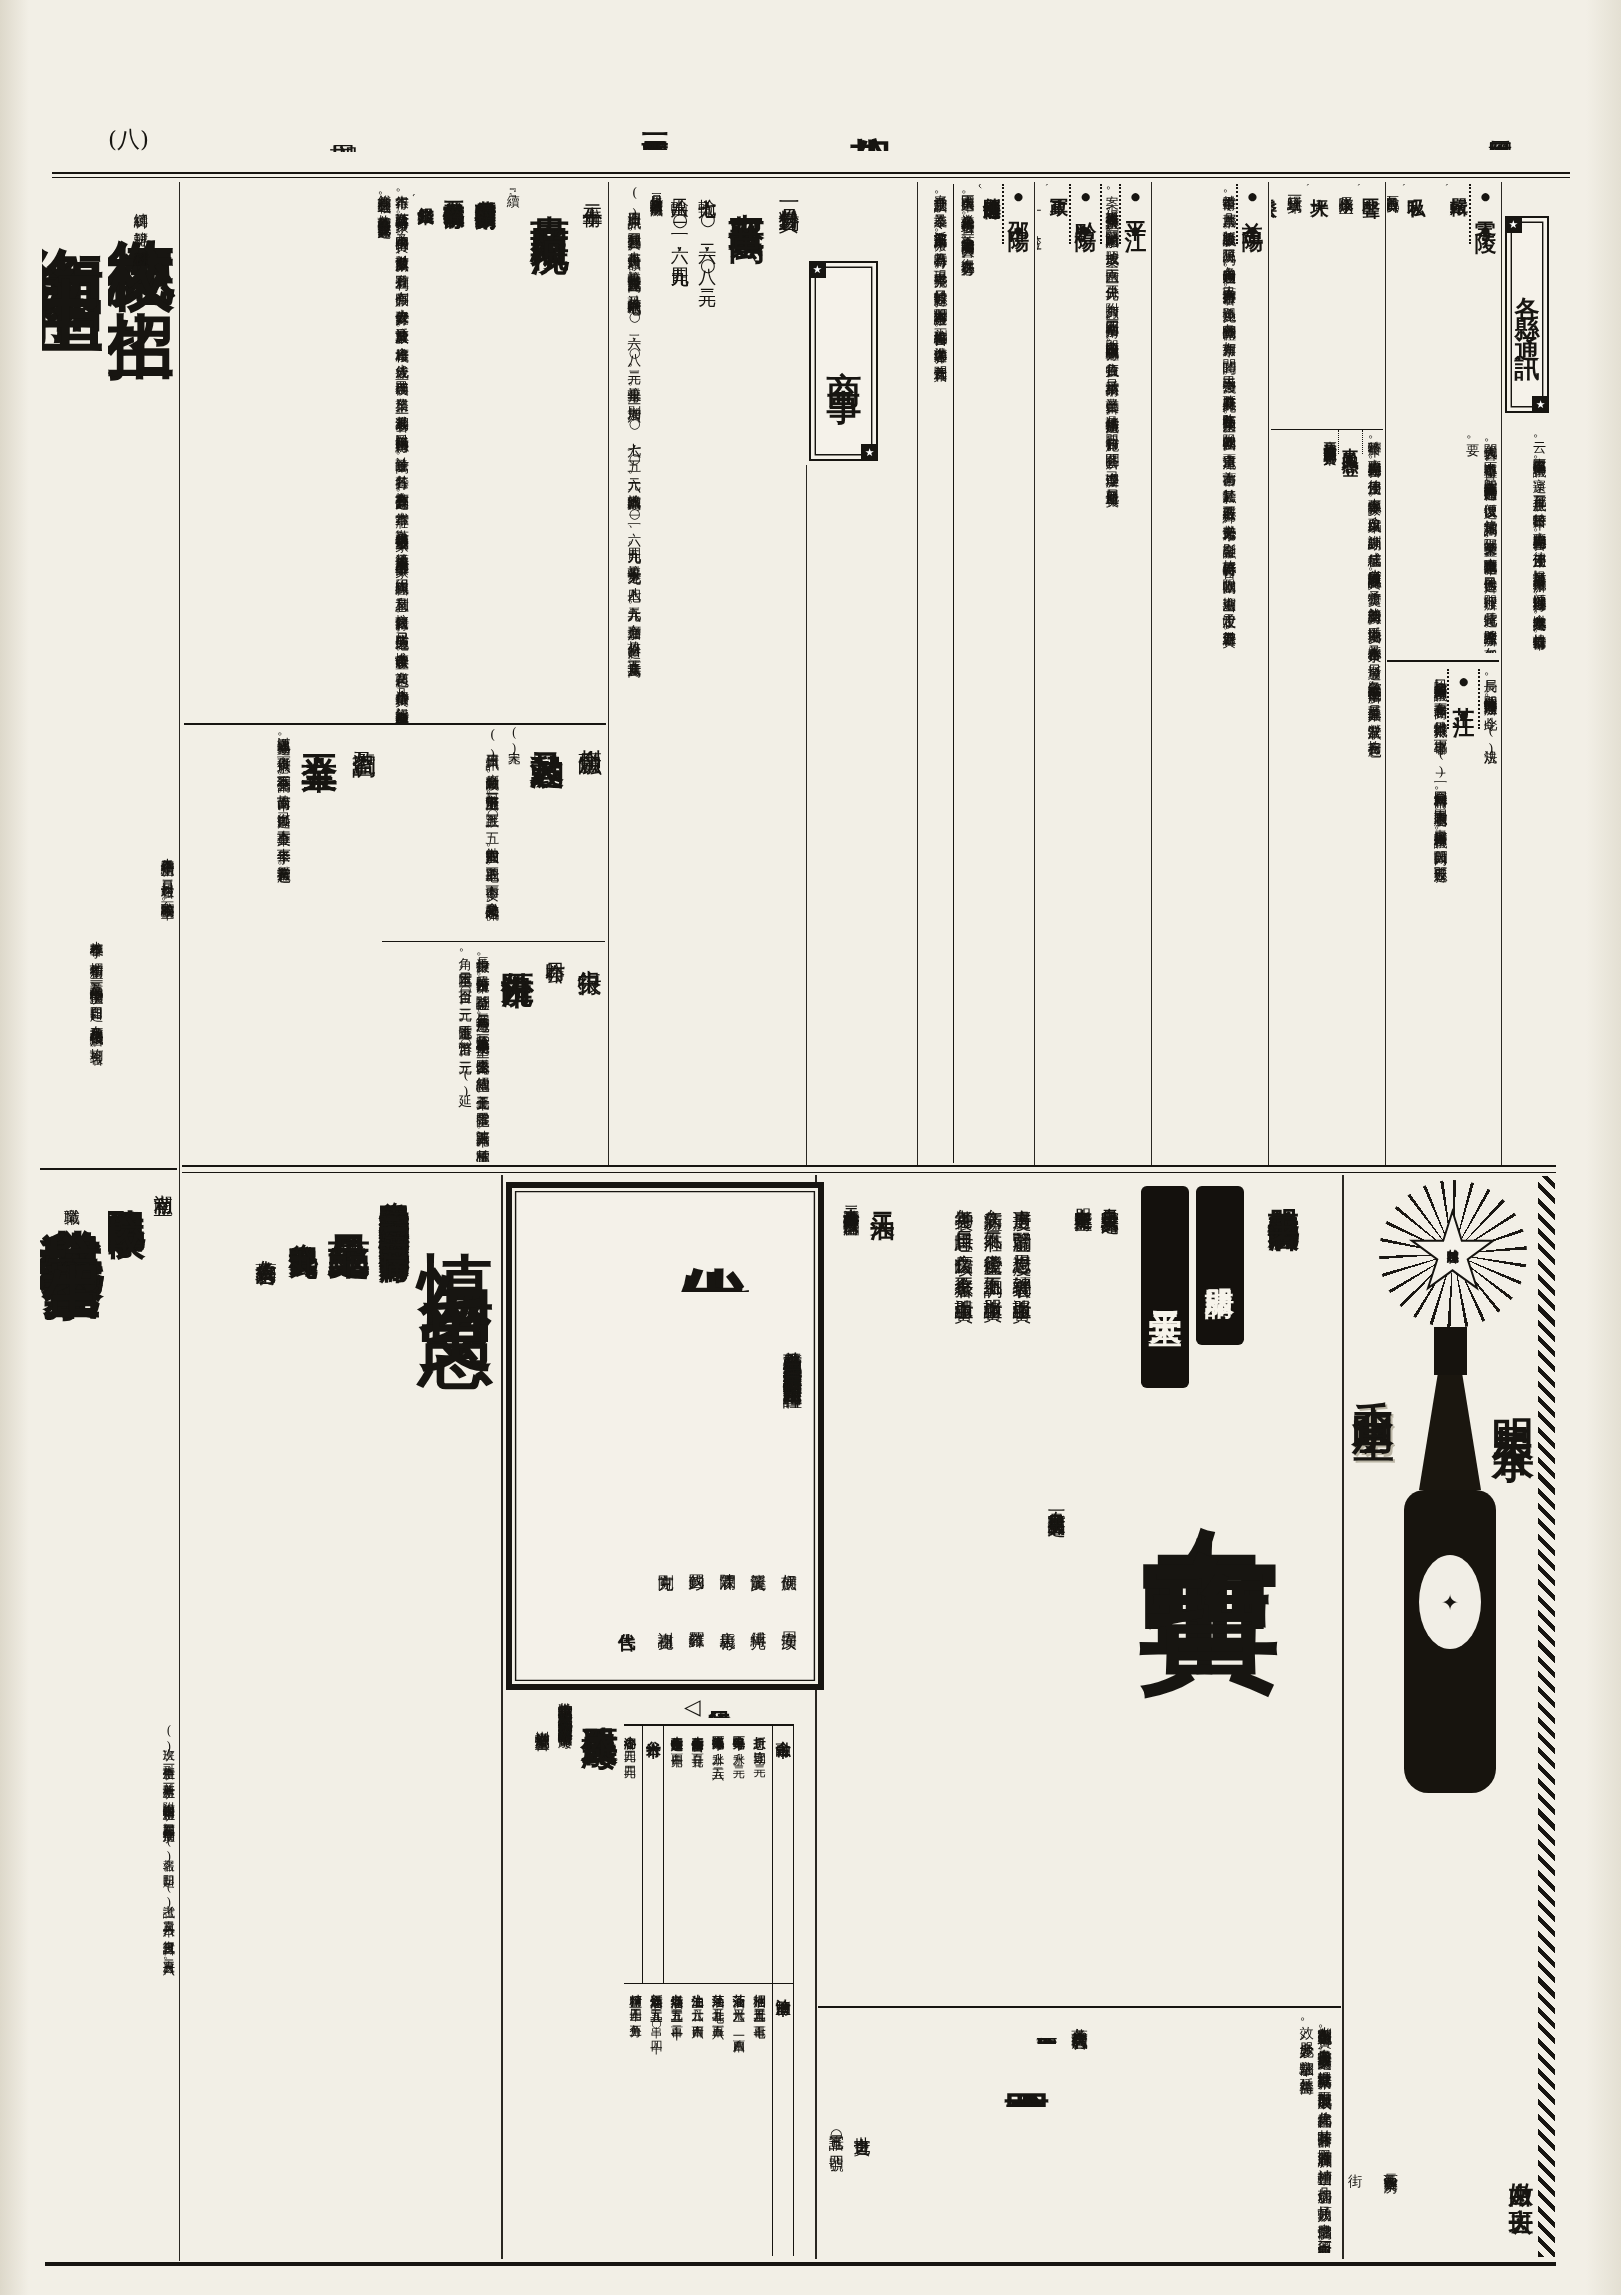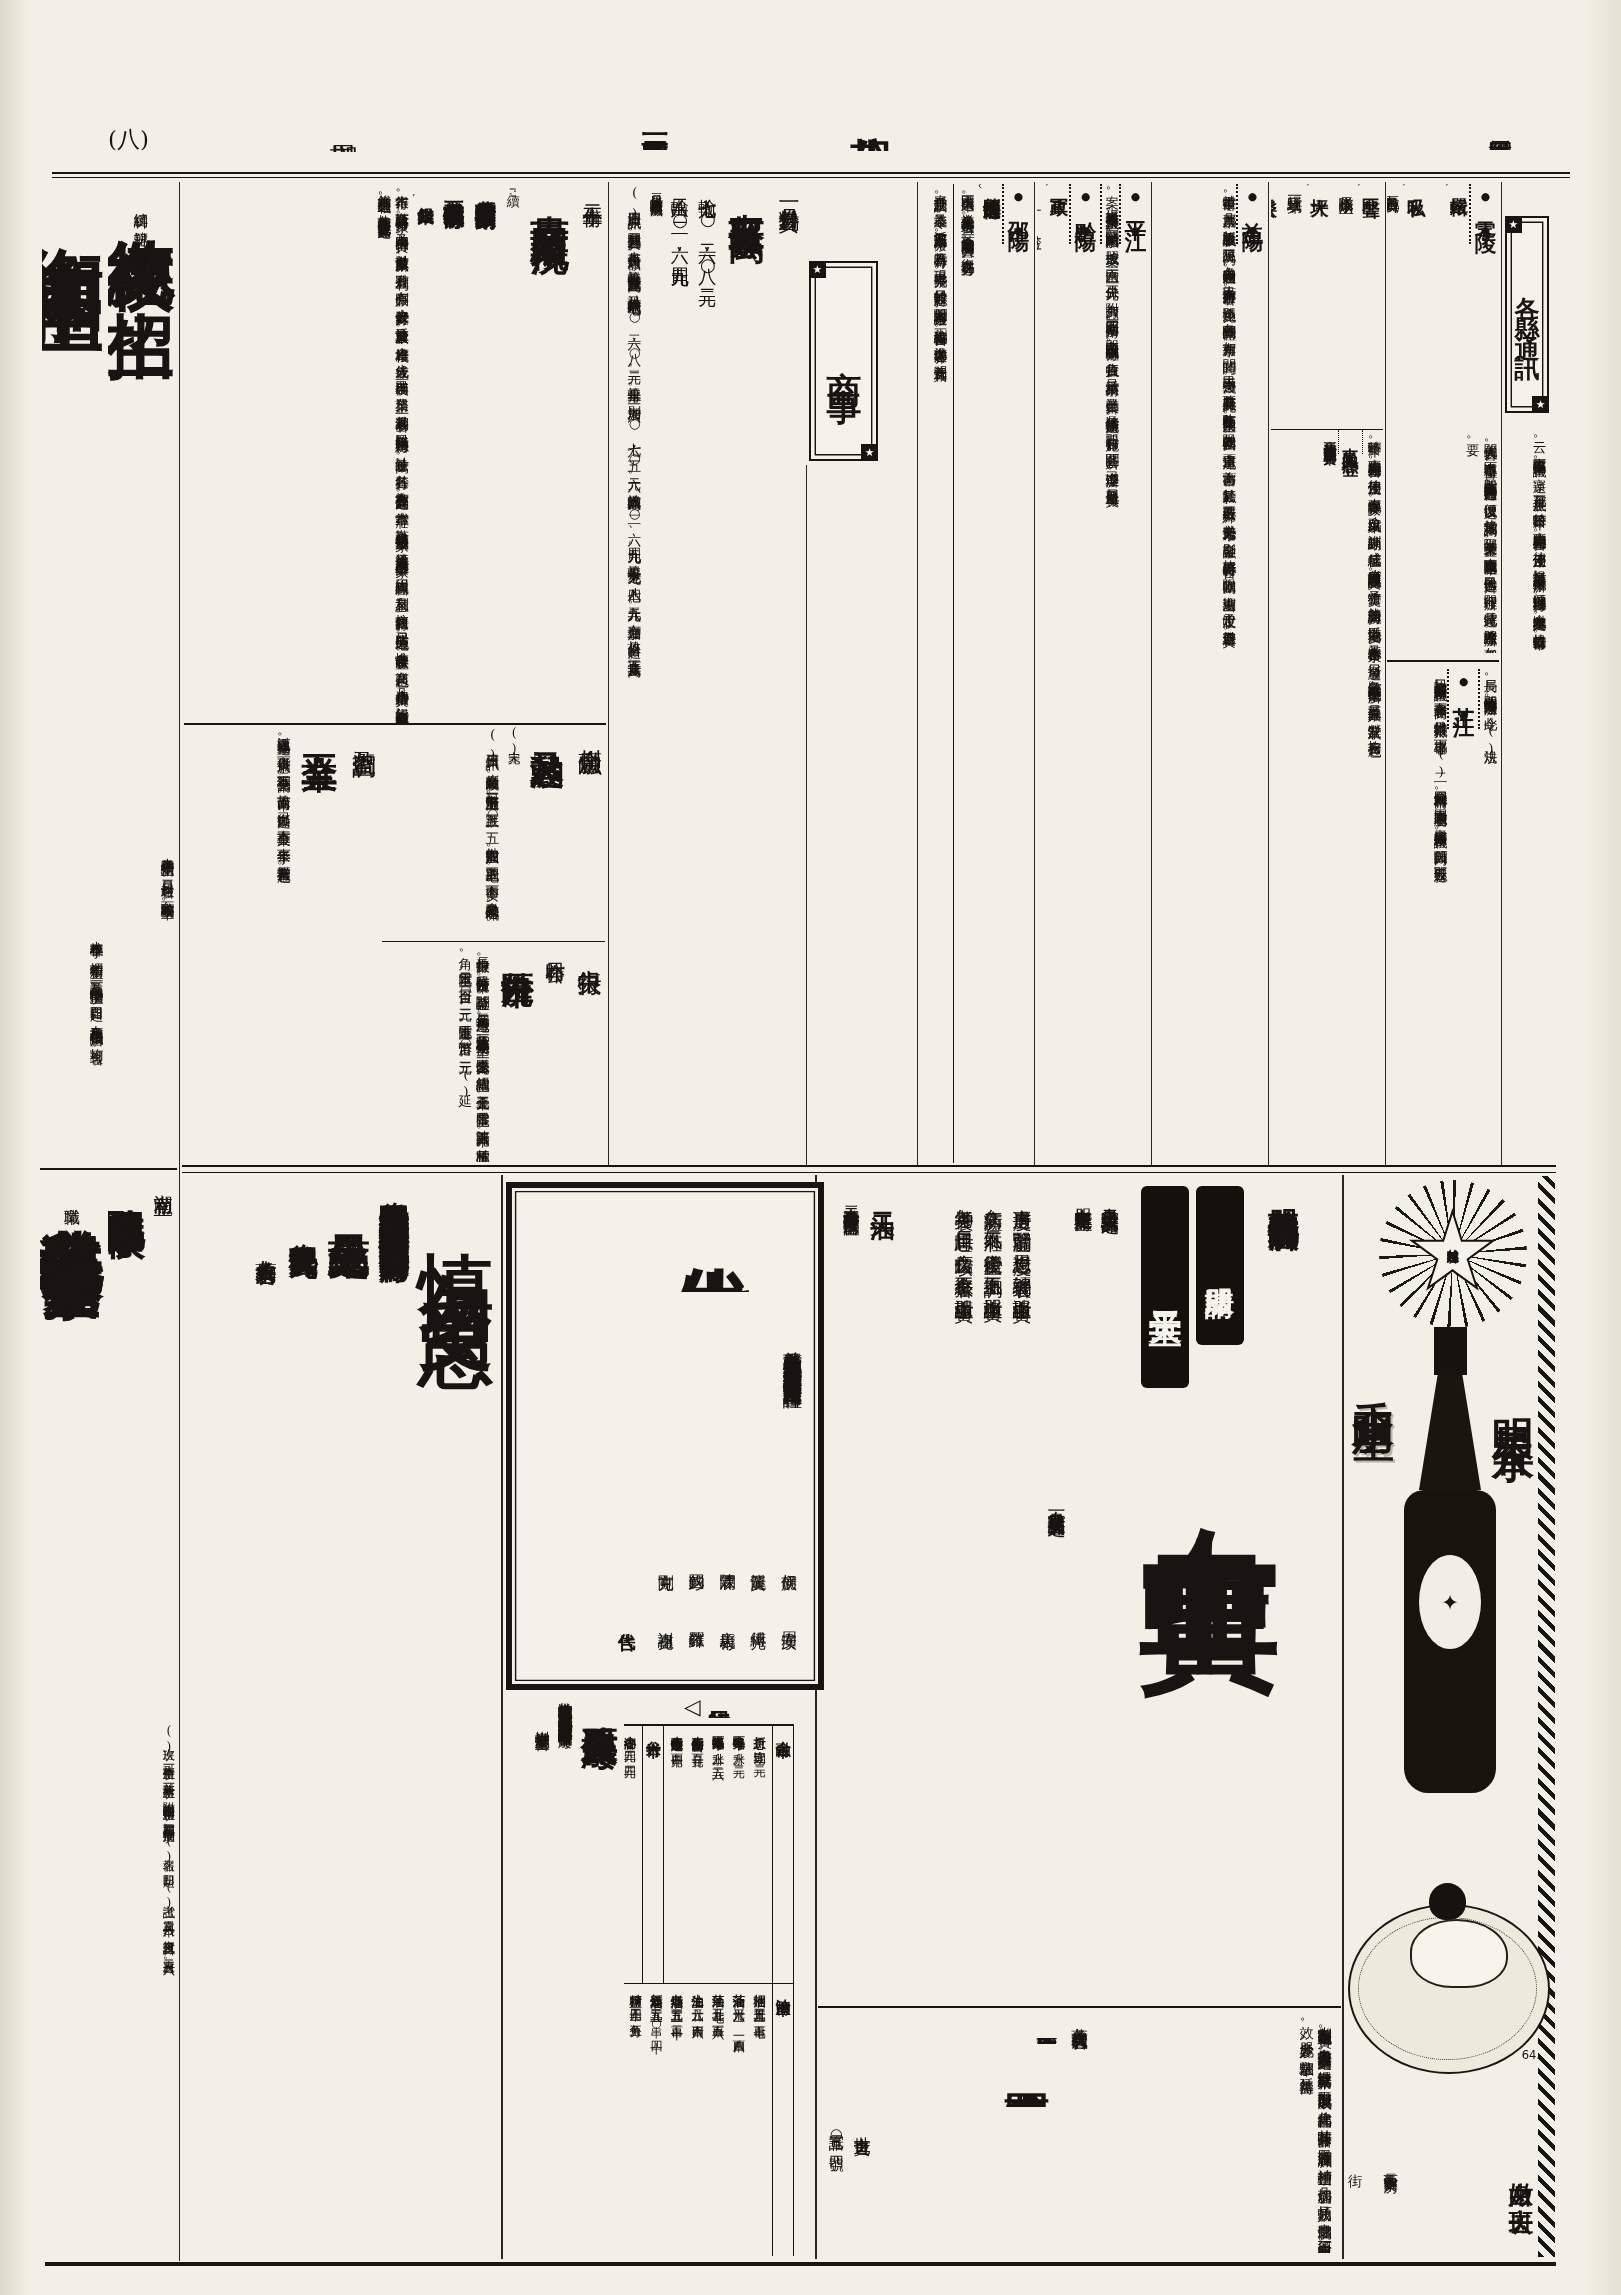--- a/index.html
+++ b/index.html
@@ -301,27 +301,20 @@
     <div class="abs v b" style="left:2.9px;top:191px;width:48px;height:468px;font-size:42px;line-height:1.05;letter-spacing:7.2px;text-shadow:2.2px 2.2px 0 #b9b4a4;">香水明星</div>
 
     <div class="abs" style="left:59px;top:151px;width:94px;height:526px;">
       <div style="width:33px;height:48px;background:#16130e;margin:0 auto;"></div>
       <div style="width:62px;height:115px;background:#1a160f;margin:0 auto;clip-path:polygon(30% 0,70% 0,100% 100%,0 100%);"></div>
       <div style="width:92px;height:303px;background:#17140e;margin:0 auto;border-radius:20px 20px 24.5px 24.5px;position:relative;">
         <div style="position:absolute;left:50%;top:65px;transform:translateX(-50%);width:62px;height:94px;background:#f1eee6;border-radius:50%;display:flex;align-items:center;justify-content:center;font-size:21.6px;">✦</div>
       </div>
     </div>
 
-    <div class="abs" style="left:0px;top:685px;width:209px;height:231px;">
-      <div style="position:absolute;left:3.6px;top:43px;width:198px;height:166px;border:2.9px solid #1a1712;border-radius:50%;background:#eceadd;"></div>
-      <div style="position:absolute;left:14.4px;top:56px;width:177px;height:141px;border:1.4px dotted #3a362c;border-radius:50%;"></div>
-      <div style="position:absolute;left:85px;top:21.6px;width:37px;height:37px;background:#16130e;border-radius:50% 50% 45% 45%;"></div>
-      <div style="position:absolute;left:66px;top:58px;width:94px;height:65px;background:#f7f4ec;border:2.2px solid #23201a;border-radius:50% 55% 45% 45%;"></div>
-      <div style="position:absolute;right:13px;bottom:30px;font-size:11.5px;font-family:'DejaVu Sans',sans-serif;">64.</div>
-    </div>
     <div class="abs" style="left:0;top:919px;width:193px;text-align:center;">
       <span class="rtlline" style="font-size:13px;">紅字黑盒</span>
     </div>
     <div class="abs" style="left:0;top:941px;width:193px;text-align:center;">
       <span class="rtlline b" style="font-size:37px;line-height:1.1;">百花香露粉</span>
     </div>
     <div class="abs v b" style="right:21.6px;top:987px;width:32px;height:92px;font-size:24.5px;line-height:1.1;">白嫩　去斑</div>
     <div class="abs v" style="left:21.6px;top:986px;width:33px;height:94px;font-size:14.4px;line-height:1.2;">長沙中西各大藥房</div>
     <div class="abs v" style="left:4.3px;top:986px;width:16px;height:43px;font-size:14.4px;">街</div>
   </div>

